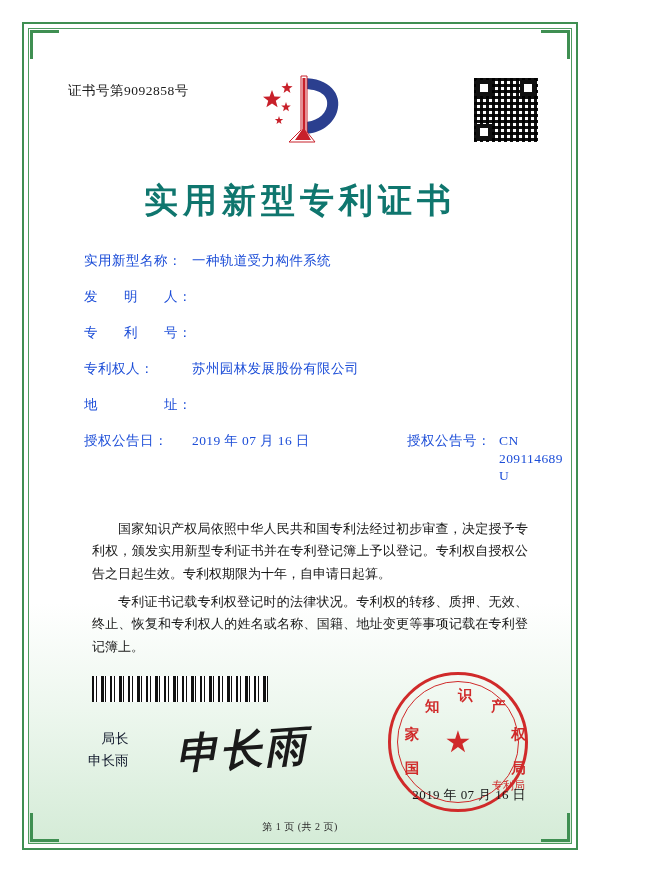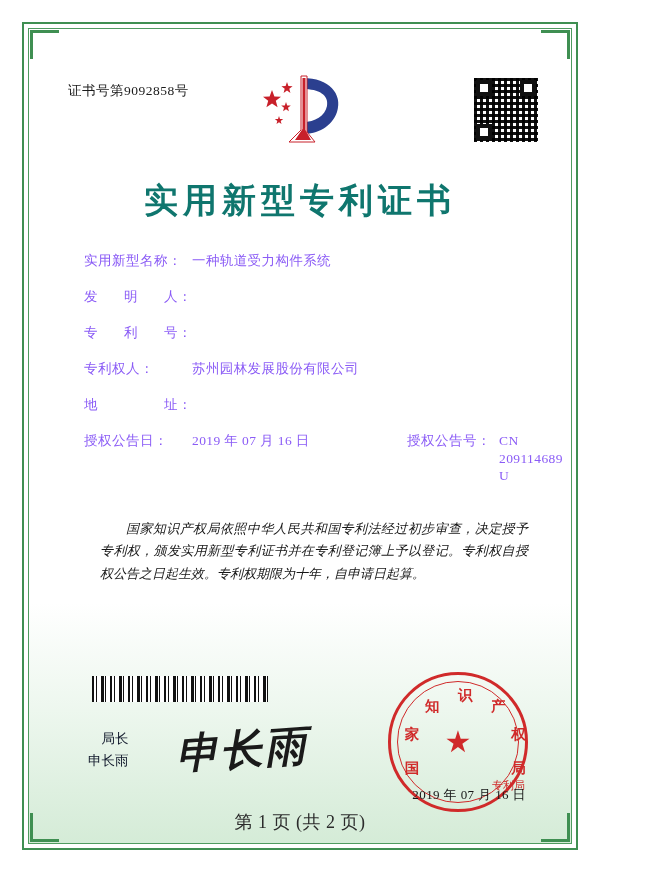--- a/index.html
+++ b/index.html
@@ -113,21 +113,21 @@
     font-family: "Liberation Serif", "DejaVu Serif", serif;
   }
 
   
   .fields {
     position: absolute;
     left: 84px;
     right: 70px;
     top: 252px;
     font-size: 13.5px;
-    color: #8b5cf6;
+    color: #1d4ed8;
   }
   .field-row {
     display: flex;
     align-items: baseline;
     margin-bottom: 18.5px;
     line-height: 1.3;
   }
   .field-label {
     width: 108px;
     flex: 0 0 108px;
@@ -163,23 +163,22 @@
     position: absolute;
     left: 84px;
     right: 72px;
     top: 518px;
     font-size: 13px;
     color: #161616;
     line-height: 1.72;
     text-align: justify;
   }
   .paragraphs p {
-    margin: 0 0 6px 16px;
+    margin: 0 0 6px 8px;
     text-indent: 26px;
-    font-style: italic;
   }
 
   
   .barcode {
     position: absolute;
     left: 92px;
     top: 676px;
     width: 176px;
     height: 26px;
     background:
@@ -267,21 +266,21 @@
     letter-spacing: 0.4px;
     white-space: nowrap;
   }
 
   .page-footer {
     position: absolute;
     left: 0;
     right: 0;
     bottom: 38px;
     text-align: center;
-    font-size: 18px;
+    font-size: 10px;
     color: #2b2b2b;
     letter-spacing: 0.5px;
   }
 </style>
 </head>
 <body>
 
 <div class="page">
 
   <div class="frame-outer"></div>
@@ -359,20 +358,21 @@
       <div class="field-label">授权公告日：</div>
       <div class="field-value">2019 年 07 月 16 日</div>
       <div class="field-label2">授权公告号：</div>
       <div class="field-value2">CN 209114689 U</div>
     </div>
 
   </div>
 
   <div class="paragraphs">
     <p>国家知识产权局依照中华人民共和国专利法经过初步审查，决定授予专利权，颁发实用新型专利证书并在专利登记簿上予以登记。专利权自授权公告之日起生效。专利权期限为十年，自申请日起算。</p>
+    <p>专利证书记载专利权登记时的法律状况。专利权的转移、质押、无效、终止、恢复和专利权人的姓名或名称、国籍、地址变更等事项记载在专利登记簿上。</p>
   </div>
 
   <div class="barcode"></div>
 
   <div class="sig-block">
     <div>局长</div>
     <div>申长雨</div>
   </div>
 
   <div class="signature-script">申长雨</div>

